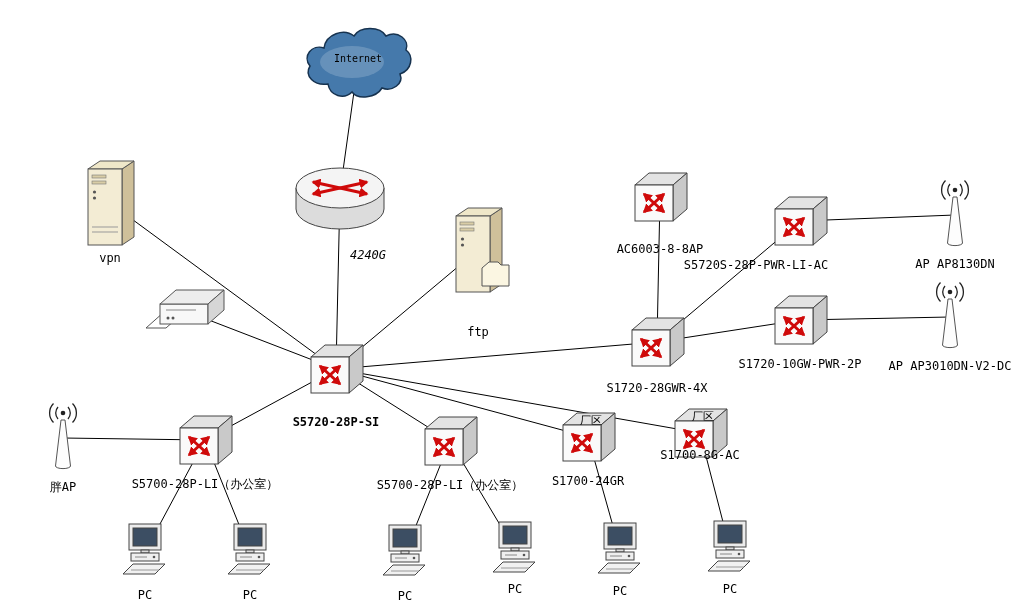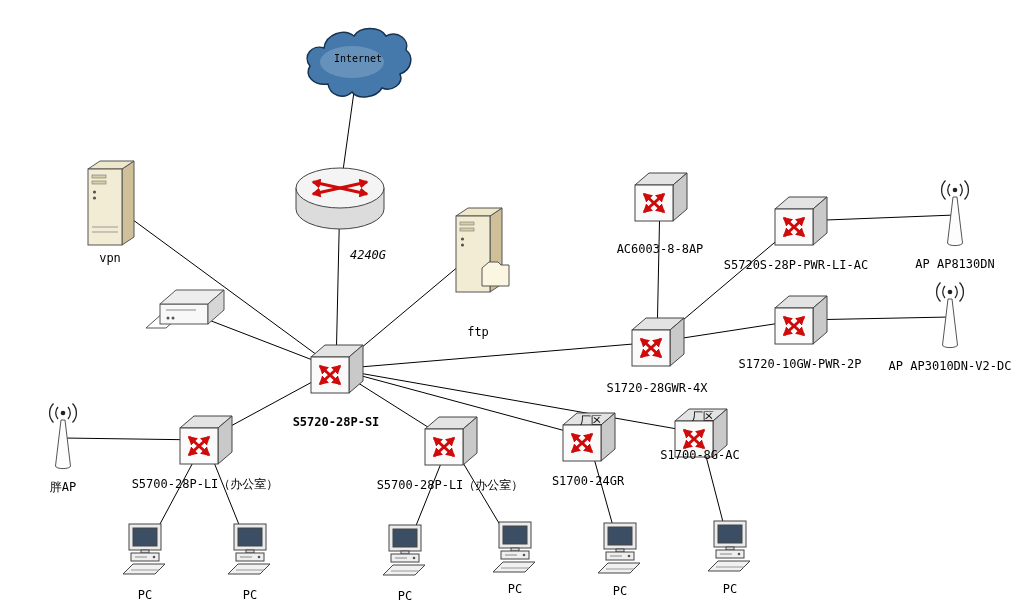--- a/index.html
+++ b/index.html
@@ -129,21 +129,21 @@
     <div class="dlabel" style="left: 660px; top: 234px; margin-top: 8px;">AC6003-8-8AP</div>
     <div class="node" style="left: 770px; top: 193px; width: 60px; height: 56px;">
       <svg viewBox="0 0 60 56" xmlns="http://www.w3.org/2000/svg">
     <polygon points="5,16 19,4 57,4 43,16" fill="#e3e3e3" stroke="#444"></polygon>
     <polygon points="43,16 57,4 57,40 43,52" fill="#c9c9c9" stroke="#444"></polygon>
     <rect x="5" y="16" width="38" height="36" fill="#fafafa" stroke="#444"></rect>
     <line class="arrow" x1="14" y1="43" x2="34" y2="25"></line>
     <line class="arrow" x1="14" y1="25" x2="34" y2="43"></line>
   </svg>
     </div>
-    <div class="dlabel" style="left: 796px; top: 258px;">S5720S-28P-PWR-LI-AC</div>
+    <div class="dlabel" style="left: 756px; top: 258px;">S5720S-28P-PWR-LI-AC</div>
     <div class="node" style="left: 933px; top: 177px; width: 44px; height: 76px;">
       <svg viewBox="0 0 44 76" xmlns="http://www.w3.org/2000/svg">
     <circle cx="22" cy="13" r="2.3" fill="#222"></circle>
     <path class="wave" d="M17,7 A9,9 0 0 0 17,19"></path>
     <path class="wave" d="M12.5,3.5 A13.5,13.5 0 0 0 12.5,22.5"></path>
     <path class="wave" d="M27,7 A9,9 0 0 1 27,19"></path>
     <path class="wave" d="M31.5,3.5 A13.5,13.5 0 0 1 31.5,22.5"></path>
     <path d="M20,20 L14.5,66 A7.5,2.6 0 0 0 29.5,66 L24,20 Z" fill="#fdfdfd" stroke="#555"></path>
   </svg>
     </div>

